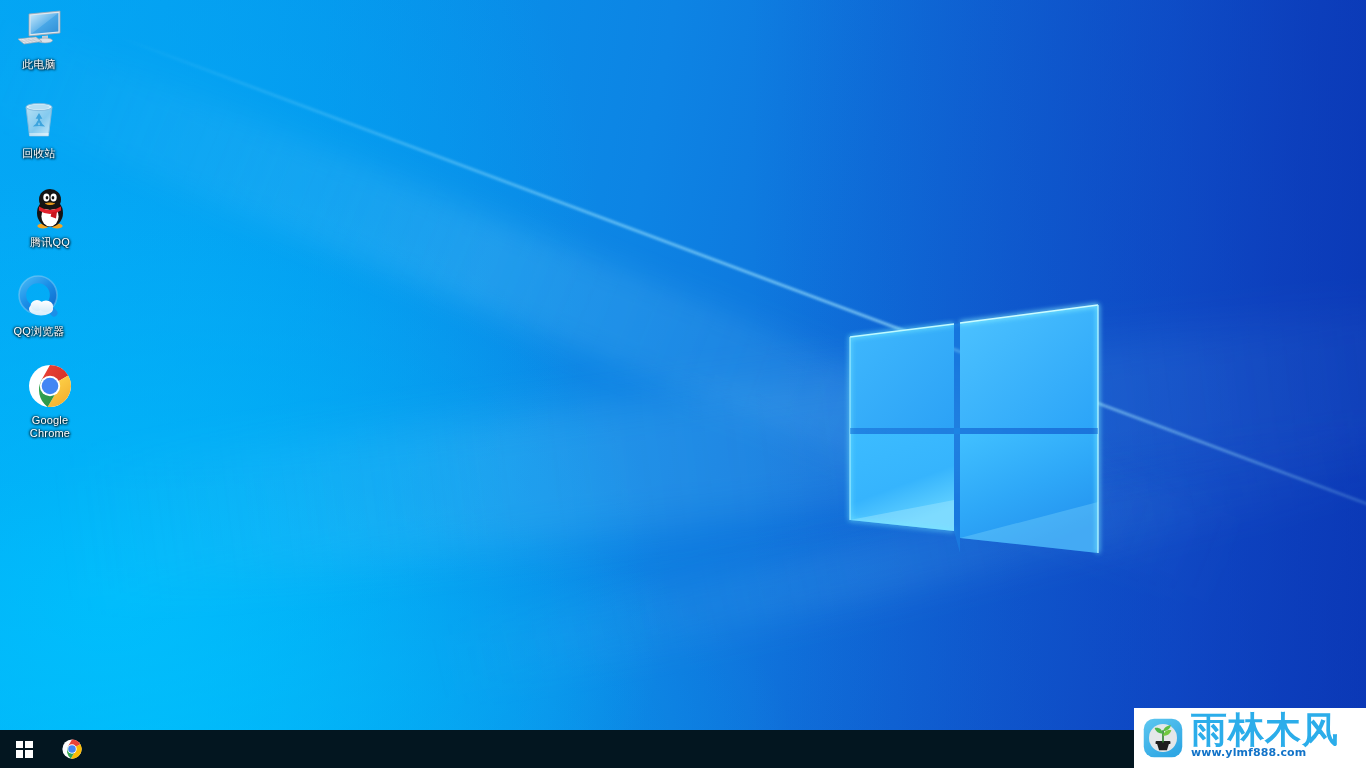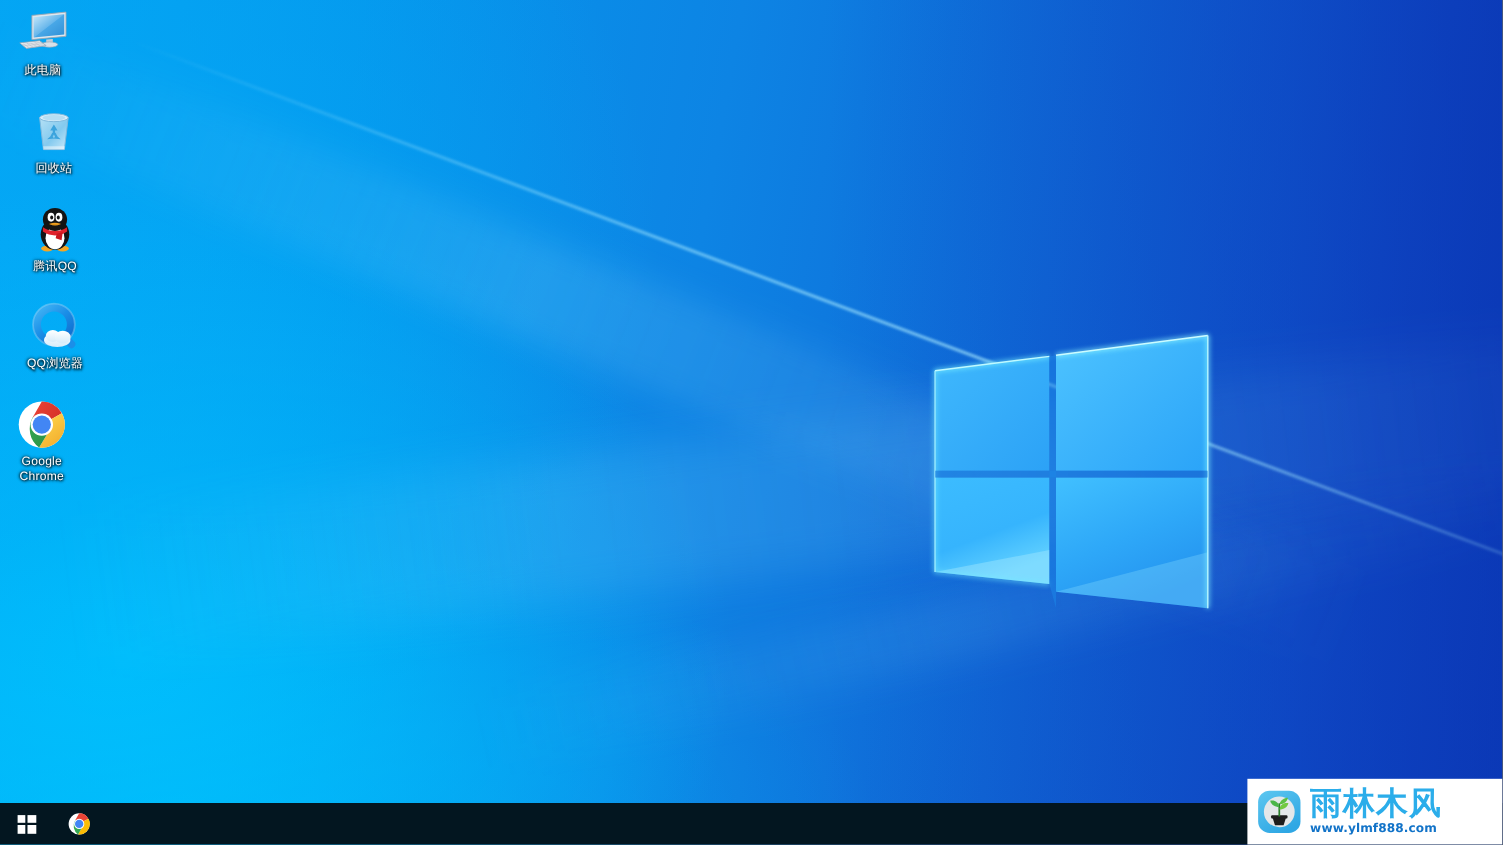--- a/index.html
+++ b/index.html
@@ -10,21 +10,21 @@
     height: 768px;
     overflow: hidden;
     font-family: "Liberation Sans", "DejaVu Sans", sans-serif;
   }
 
   #desktop {
     position: relative;
     width: 1366px;
     height: 768px;
     overflow: hidden;
-    background: #000000;
+    background: #ec4899;
   }
 
   
   .wall-base {
     position: absolute;
     inset: 0;
     background:
       radial-gradient(ellipse 900px 700px at 8% 78%, #00b9fb 0%, rgba(0,185,251,0) 62%),
       radial-gradient(ellipse 1000px 900px at 0% 30%, #04a7f5 0%, rgba(4,167,245,0) 60%),
       linear-gradient(100deg, #03a4f2 0%, #0596ec 22%, #0d84e4 45%, #1068d6 68%, #114fc9 88%, #0f45c2 100%);
@@ -143,21 +143,21 @@
     width: 232px; height: 60px;
     background: #ffffff;
     display: flex;
     align-items: center;
     padding-left: 8px;
     box-sizing: border-box;
   }
   #watermark .wm-icon { width: 42px; height: 42px; flex: 0 0 42px; }
   #watermark .wm-text { margin-left: 7px; }
   #watermark .wm-cn {
-    font-size: 29px;
+    font-size: 36px;
     font-weight: bold;
     color: #2badea;
     letter-spacing: 1px;
     line-height: 28px;
     font-family: "DejaVu Sans", "Liberation Sans", sans-serif;
     text-align: center;
   }
   #watermark .wm-url {
     font-size: 11px;
     font-weight: bold;
@@ -263,21 +263,21 @@
             <line x1="13" y1="33" x2="18.5" y2="36.4"></line>
             <line x1="16.5" y1="32.6" x2="22" y2="36"></line>
             <line x1="4.5" y1="34.4" x2="23" y2="32.3"></line>
             <line x1="6.2" y1="35.7" x2="24.6" y2="33.6"></line>
           </g>
         </svg>
       </div>
       <div class="label">此电脑</div>
     </div>
 
-    <div class="desk-icon" style="margin-left:11px; margin-top:18px;">
+    <div class="desk-icon" style="margin-left:1px; margin-top:18px;">
       <div class="glyph">
         <svg width="48" height="48" viewBox="0 0 48 48">
           <defs>
             <linearGradient id="binG" x1="0" y1="0" x2="1" y2="1">
               <stop offset="0%" stop-color="#bfe4f5" stop-opacity="0.95"></stop>
               <stop offset="55%" stop-color="#8fcdee" stop-opacity="0.92"></stop>
               <stop offset="100%" stop-color="#def1fb" stop-opacity="0.92"></stop>
             </linearGradient>
           </defs>
 
@@ -319,21 +319,21 @@
           <path d="M19,19.6 Q24,17.3 29,19.6 Q24,22.6 19,19.6 Z" fill="#f5a623"></path>
           <path d="M19,19.6 Q24,20.3 29,19.6" stroke="#cf8410" stroke-width="0.7" fill="none"></path>
 
           <path d="M13,22.5 Q24,29.5 35,22.5 L35,26.5 Q24,33.5 13,26.5 Z" fill="#e0212c"></path>
           <path d="M25.5,28.5 L31,27.2 L30,34.5 L24.6,32.6 Z" fill="#c9161f"></path>
         </svg>
       </div>
       <div class="label">腾讯QQ</div>
     </div>
 
-    <div class="desk-icon" style="margin-left:12px; margin-top:18px;">
+    <div class="desk-icon" style="margin-left:1px; margin-top:18px;">
       <div class="glyph">
         <svg width="48" height="48" viewBox="0 0 48 48">
           <defs>
             <linearGradient id="qring" x1="0" y1="0" x2="0.8" y2="1">
               <stop offset="0%" stop-color="#43b6f5"></stop>
               <stop offset="50%" stop-color="#1b8fe8"></stop>
               <stop offset="100%" stop-color="#0f6fd0"></stop>
             </linearGradient>
             <linearGradient id="qcloud" x1="0" y1="0" x2="0" y2="1">
               <stop offset="0%" stop-color="#ffffff"></stop>
@@ -350,21 +350,21 @@
           <g fill="url(#qcloud)">
             <ellipse cx="26" cy="36" rx="12" ry="6.4"></ellipse>
             <ellipse cx="22" cy="32.5" rx="6.4" ry="5.4"></ellipse>
             <ellipse cx="31" cy="33.4" rx="7.2" ry="5.8"></ellipse>
           </g>
         </svg>
       </div>
       <div class="label">QQ浏览器</div>
     </div>
 
-    <div class="desk-icon latin" style="margin-left:1px; margin-top:18px; width:74px;">
+    <div class="desk-icon latin" style="margin-left:1px; margin-top:18px; width:74px;padding-left:12px;">
       <div class="glyph">
         <svg width="48" height="48" viewBox="0 0 48 48">
           <defs>
             <linearGradient id="cRed" x1="0" y1="0" x2="1" y2="0.4">
               <stop offset="0%" stop-color="#ec4236"></stop>
               <stop offset="100%" stop-color="#d7342a"></stop>
             </linearGradient>
             <linearGradient id="cYel" x1="0.2" y1="0" x2="0.8" y2="1">
               <stop offset="0%" stop-color="#ffd84b"></stop>
               <stop offset="100%" stop-color="#f2ab2e"></stop>

